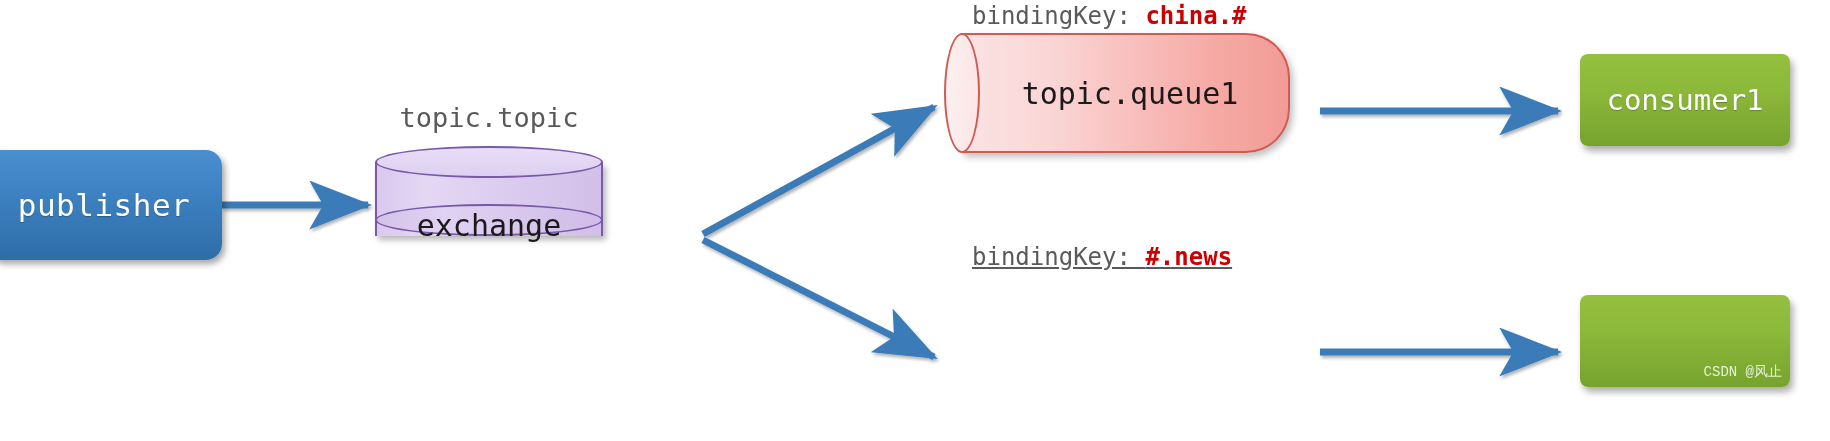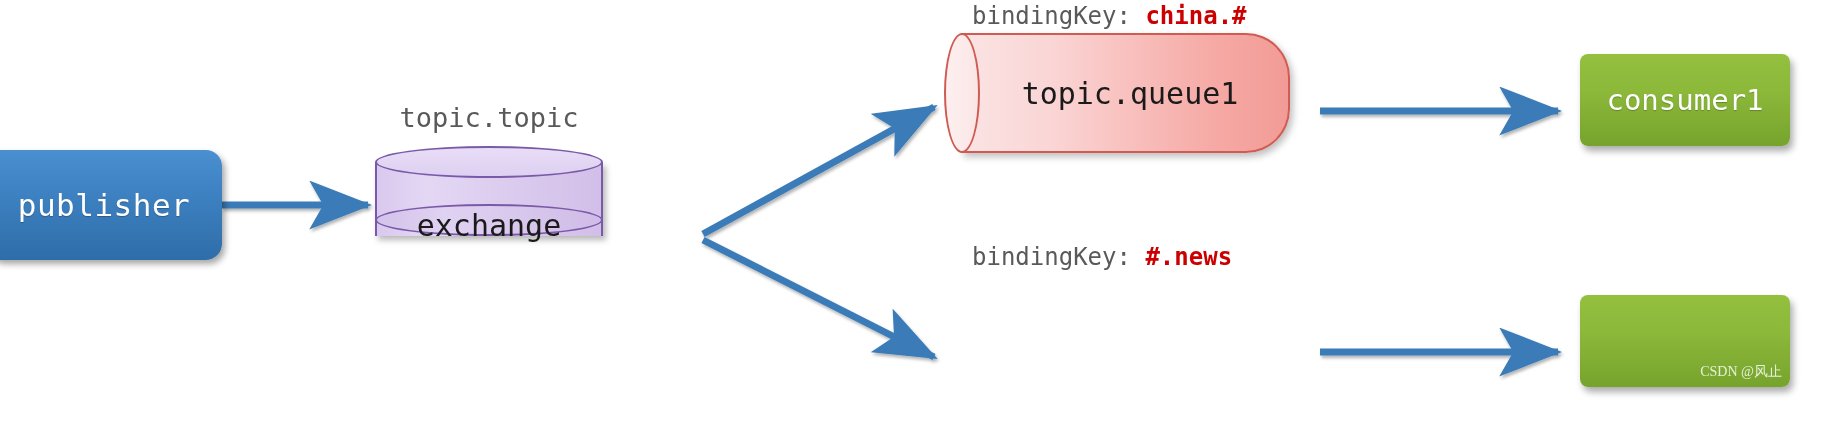--- a/index.html
+++ b/index.html
@@ -181,21 +181,21 @@
     width: 1830px;
     height: 441px;
     pointer-events: none;
   }
 
   
   .watermark {
     position: absolute;
     right: 8px;
     bottom: 6px;
-    font-family: Liberation Serif, serif;
+    font-family: Liberation Mono, monospace;
     font-size: 14px;
     color: rgba(255,255,255,0.82);
     white-space: nowrap;
   }
 </style>
 </head>
 <body>
 
 <div id="canvas">
 
@@ -239,21 +239,21 @@
   <div class="binding-label" style="left:972px; top:2px;">
     <span>bindingKey: </span><span class="binding-key">china.#</span>
   </div>
 
   <div class="queue-cyl" style="left:944px; top:33px;">
     <div class="queue-body"></div>
     <div class="queue-cap"></div>
     <div class="node-label">topic.queue1</div>
   </div>
 
-  <div class="binding-label" style="left:972px; top:243px;">
+  <div class="binding-label" style="left:972px; top:243px;text-decoration:underline;">
     <span>bindingKey: </span><span class="binding-key">#.news</span>
   </div>
 
 
   <div class="consumer-box" style="left:1564px; top:54px;">
     <div class="node-label">consumer1</div>
   </div>
 
   <div class="consumer-box" style="left:1564px; top:295px;">
     <div class="watermark">CSDN @风止</div>

